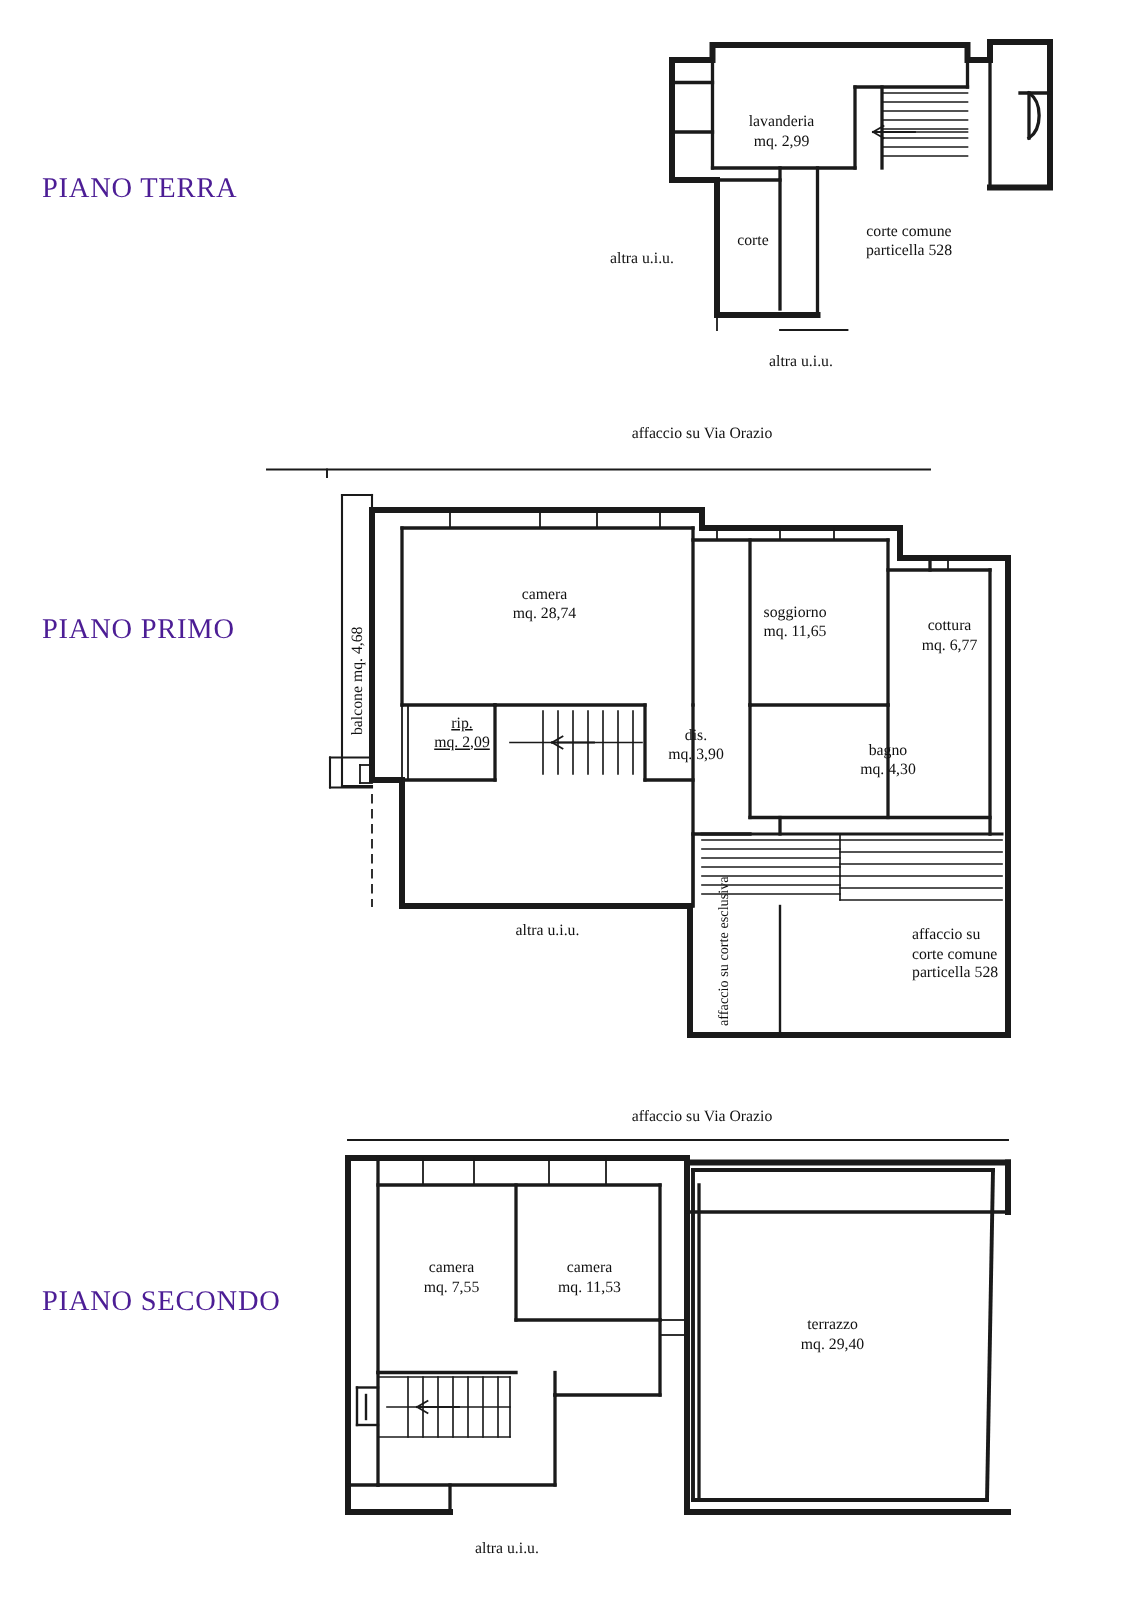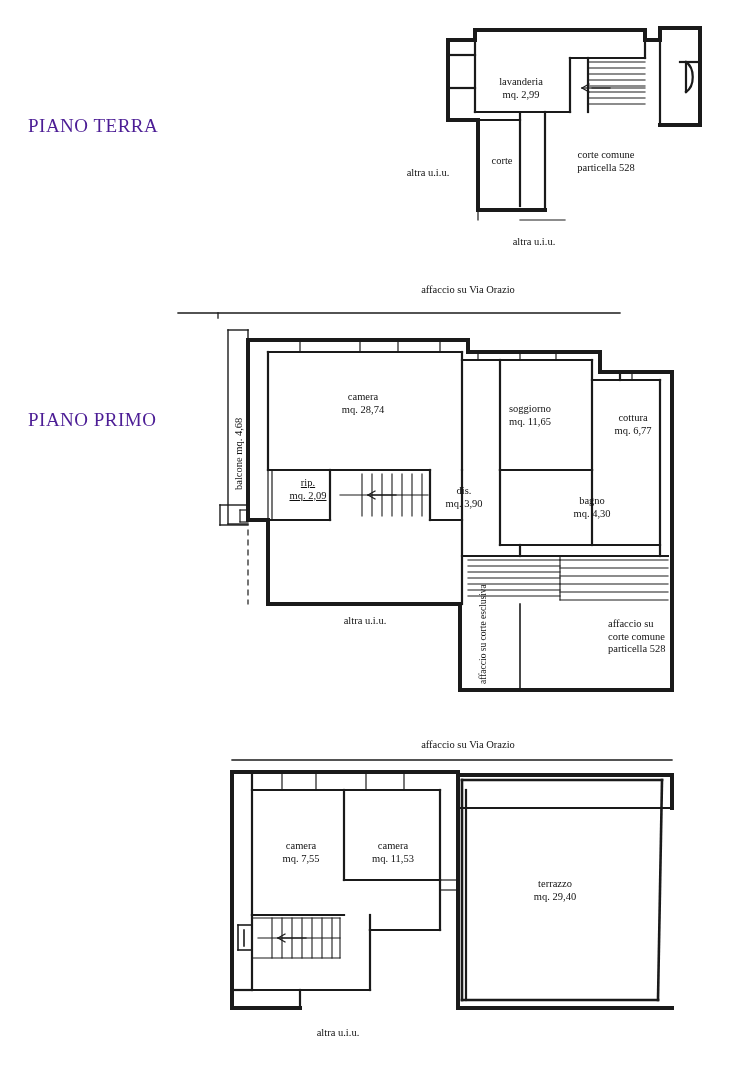--- a/index.html
+++ b/index.html
@@ -382,20 +382,21 @@
   <div class="lbl" style="left:331px; top:615px; width:68px;">altra u.i.u.</div>
 
   <div class="lbl vert small" style="left:478px; top:608px; height:76px;">affaccio su corte esclusiva</div>
 
   <div class="lbl" style="left:570px; top:618px; width:92px; text-align:left;margin-left:38px;">
     <span>affaccio su</span><br>
     <span>corte comune</span><br>
     <span>particella 528</span>
   </div>
 
+  <div class="floor-title" style="left:28px; top:857px;">PIANO SECONDO</div>
 
   <div class="lbl" style="left:409px; top:739px; width:118px;">affaccio su Via Orazio</div>
 
   <div class="lbl" style="left:272px; top:840px; width:58px;">
     <span>camera</span><br>
     <span>mq. 7,55</span>
   </div>
 
   <div class="lbl" style="left:362px; top:840px; width:62px;">
     <span>camera</span><br>

